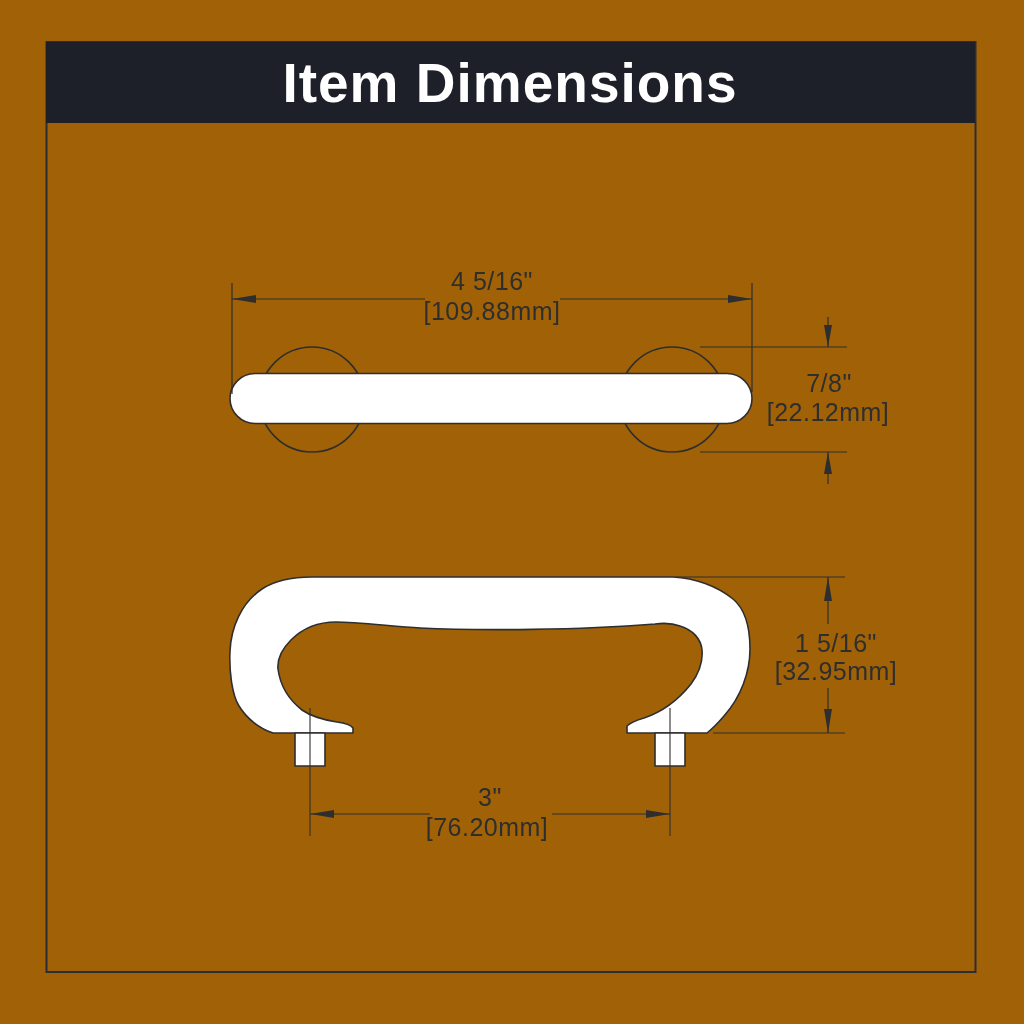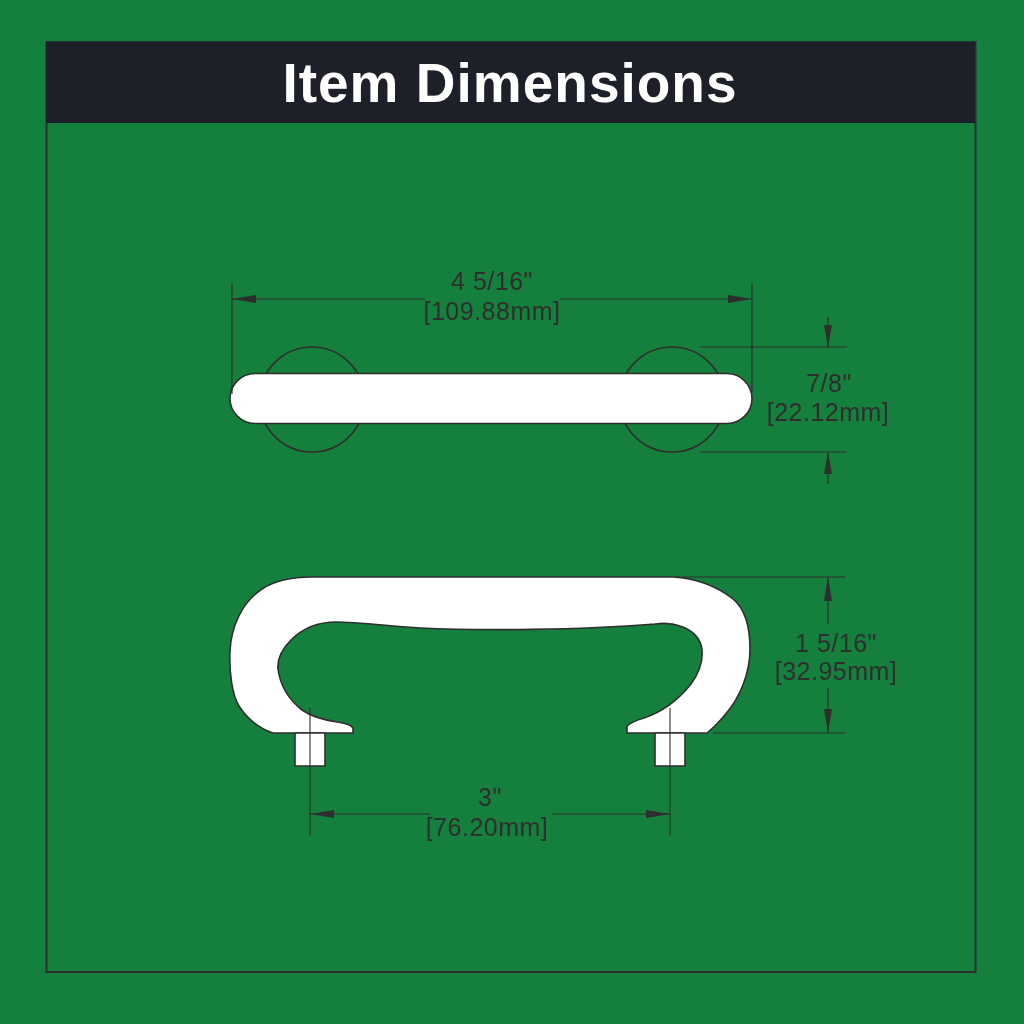--- a/index.html
+++ b/index.html
@@ -1,16 +1,16 @@
 <!DOCTYPE html>
 <html><head>
 <meta charset="utf-8">
 <style>
   html,body{margin:0;padding:0;background:#ffffff;width:1024px;height:1024px;}
-  .stage{position:relative;width:1024px;height:1024px;background:#15803d;}
+  .stage{position:relative;width:1024px;height:1024px;background:#a16207;}
   svg{display:block;}
   .title-text{
     font-family:"Liberation Sans", sans-serif;
     font-size:55px;
     font-weight:bold;
     fill:#ffffff;
     text-anchor:middle;
     letter-spacing:1px;
   }
   .dim-text{

